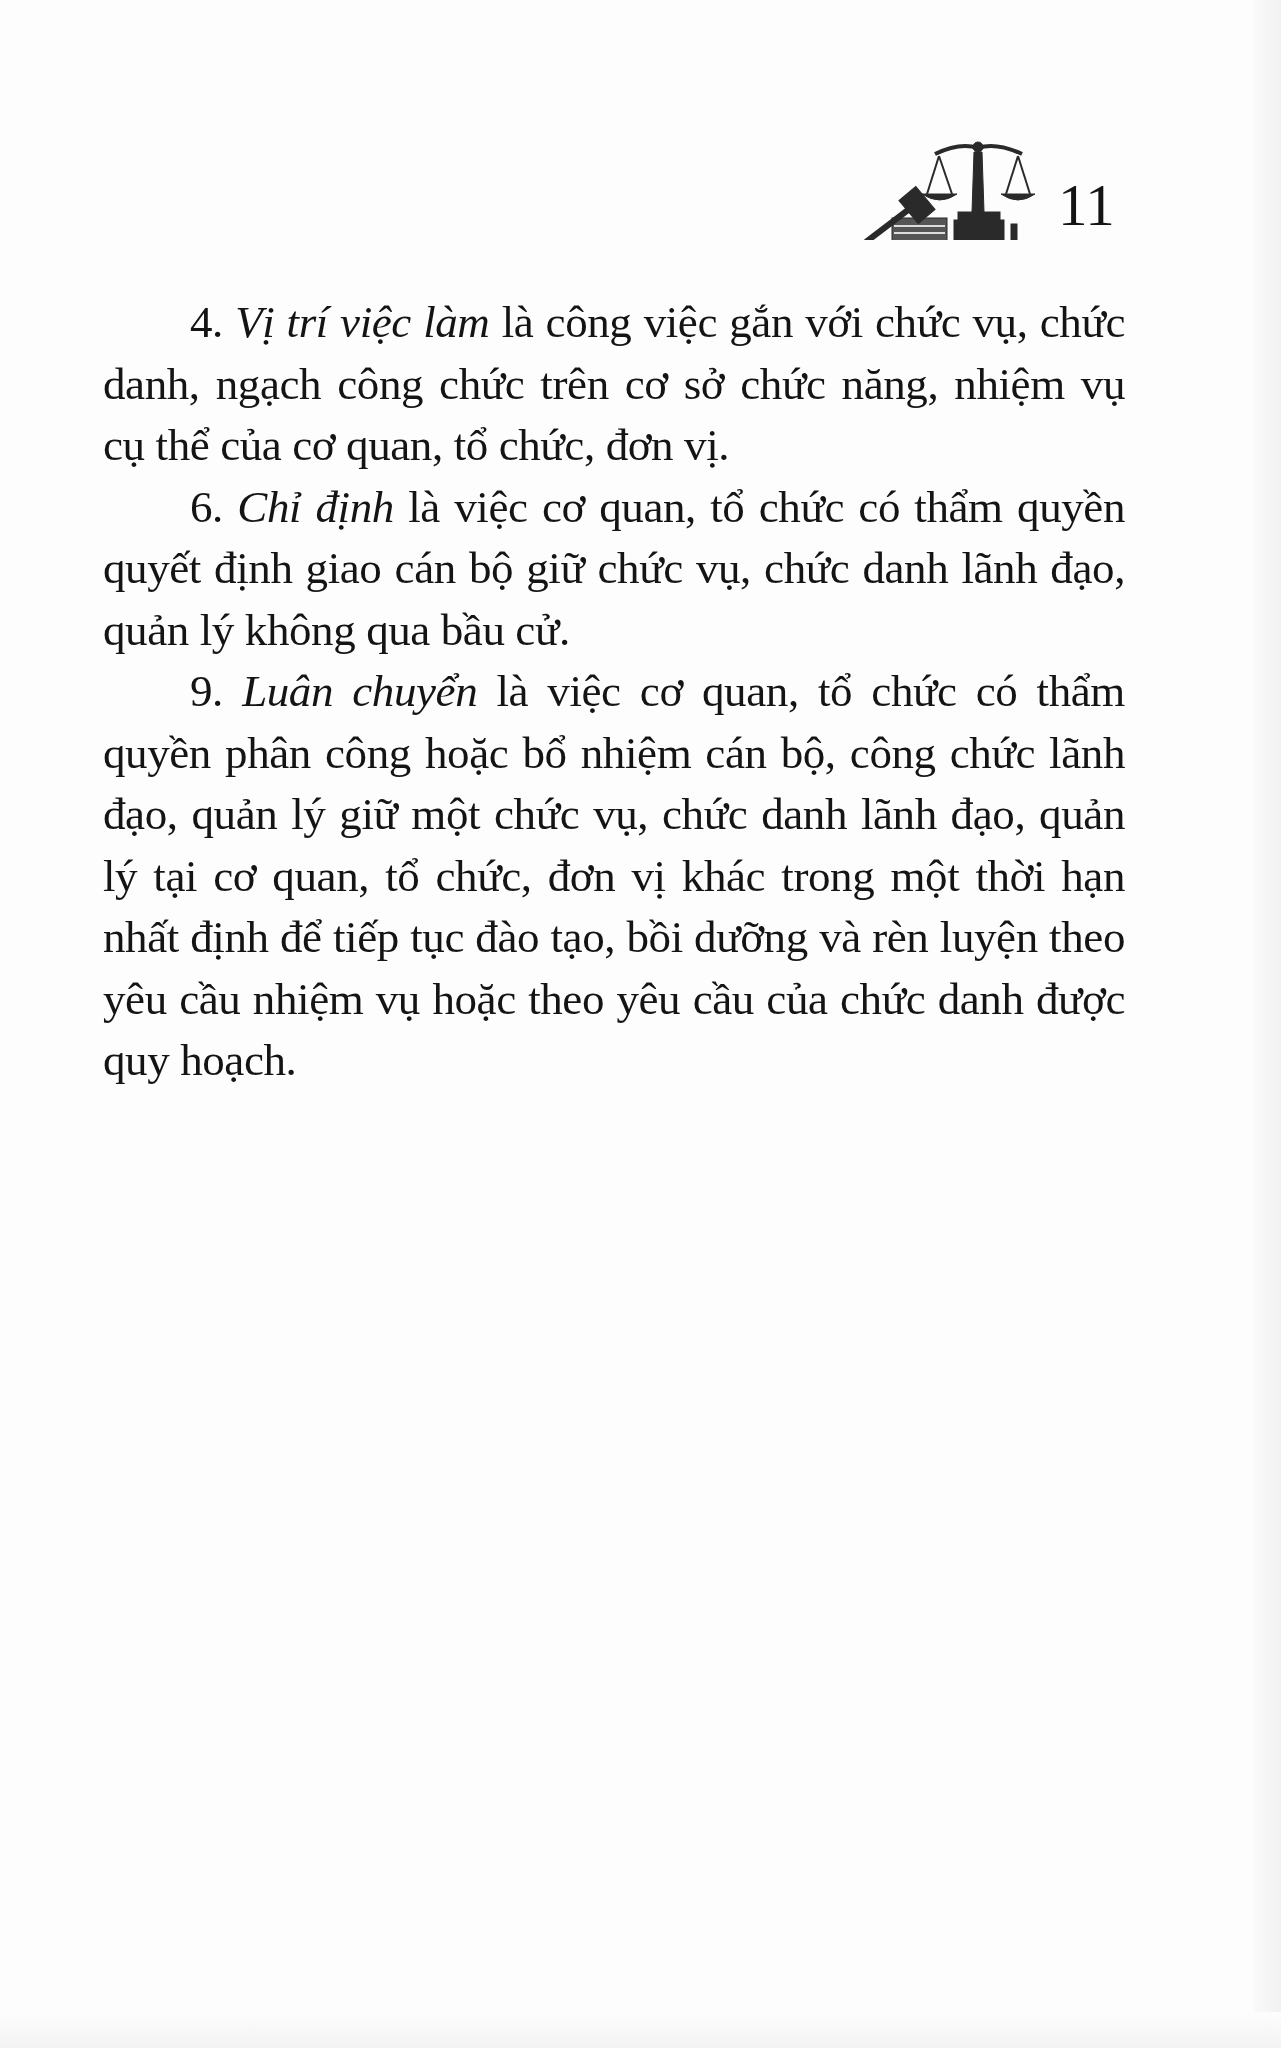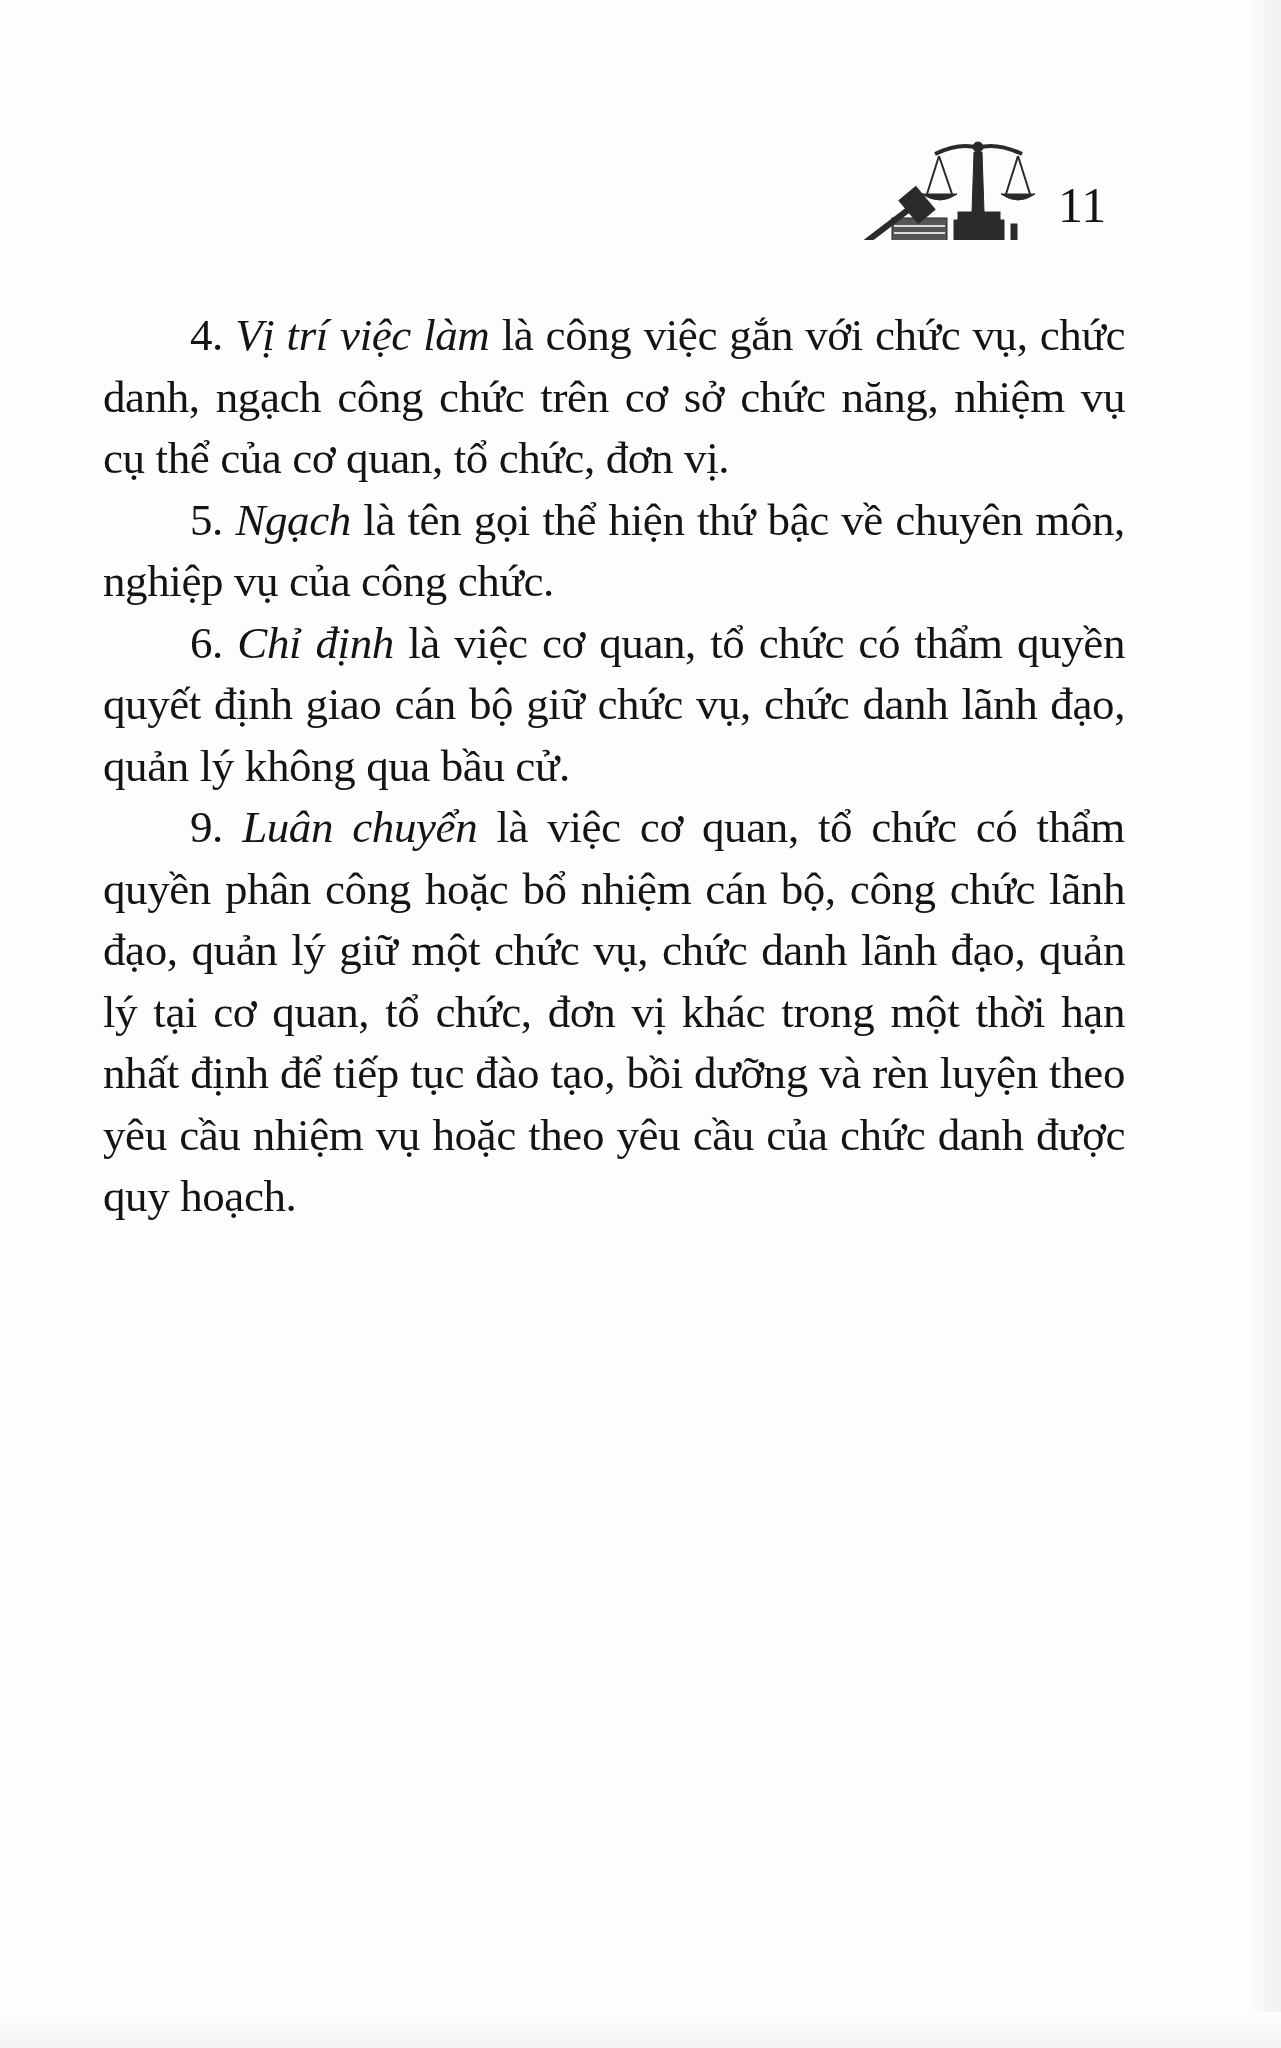--- a/index.html
+++ b/index.html
@@ -4,24 +4,24 @@
 <style>
   html, body { margin:0; padding:0; }
   body {
     width:1281px; height:2048px; background:#fdfdfd; position:relative; overflow:hidden;
     font-family:"Liberation Serif", "DejaVu Serif", serif; color:#141414;
   }
   .page-edge-right { position:absolute; top:0; right:0; width:28px; height:2048px; background:linear-gradient(to right,#fafafa,#f1f1f1); }
   .page-edge-bottom { position:absolute; left:0; bottom:0; width:1281px; height:36px; background:linear-gradient(to bottom,#fdfdfd,#f3f3f3); }
   .header { position:absolute; top:120px; left:860px; width:270px; height:120px; }
   .emblem { position:absolute; left:0; top:0; width:180px; height:120px; }
-  .page-number { position:absolute; left:198px; top:60px; font-size:50px; line-height:50px; }
+  .page-number { position:absolute; left:198px; top:60px; font-size:59px; line-height:50px; }
   .body-text {
     position:absolute; left:103px; top:292px; width:1022px;
-    font-size:45px; line-height:61.5px; letter-spacing:-0.4px;margin-top:13px;
+    font-size:45px; line-height:61.5px; letter-spacing:-0.4px;
   }
   .para { text-align:justify; text-indent:87px; margin:0; }
   .para .term { font-style:italic; }
 </style>
 </head>
 <body>
 
 <div class="page-edge-right"></div>
 <div class="page-edge-bottom"></div>
 
@@ -52,16 +52,15 @@
 
       <rect x="46" y="70" width="22" height="30" transform="rotate(-40 57 85)"></rect>
       <line x1="48" y1="90" x2="6" y2="122" stroke-width="6"></line>
     </g>
   </svg>
   <div class="page-number">11</div>
 </div>
 
 <div class="body-text">
   <p class="para"><span>4.</span> <span class="term">Vị trí việc làm</span> <span>là công việc gắn với chức vụ, chức danh, ngạch công chức trên cơ sở chức năng, nhiệm vụ cụ thể của cơ quan, tổ chức, đơn vị.</span></p>
-  <p class="para"><span>5.</span> <span class="term">Ngạch</span> <span>là tên gọi thể hiện thứ bậc về chuyên môn, nghiệp vụ của công chức.</span></p>
   <p class="para"><span>6.</span> <span class="term">Chỉ định</span> <span>là việc cơ quan, tổ chức có thẩm quyền quyết định giao cán bộ giữ chức vụ, chức danh lãnh đạo, quản lý không qua bầu cử.</span></p>
   <p class="para"><span>9.</span> <span class="term">Luân chuyển</span> <span>là việc cơ quan, tổ chức có thẩm quyền phân công hoặc bổ nhiệm cán bộ, công chức lãnh đạo, quản lý giữ một chức vụ, chức danh lãnh đạo, quản lý tại cơ quan, tổ chức, đơn vị khác trong một thời hạn nhất định để tiếp tục đào tạo, bồi dưỡng và rèn luyện theo yêu cầu nhiệm vụ hoặc theo yêu cầu của chức danh được quy hoạch.</span></p>
 </div>
 
 </body></html>

